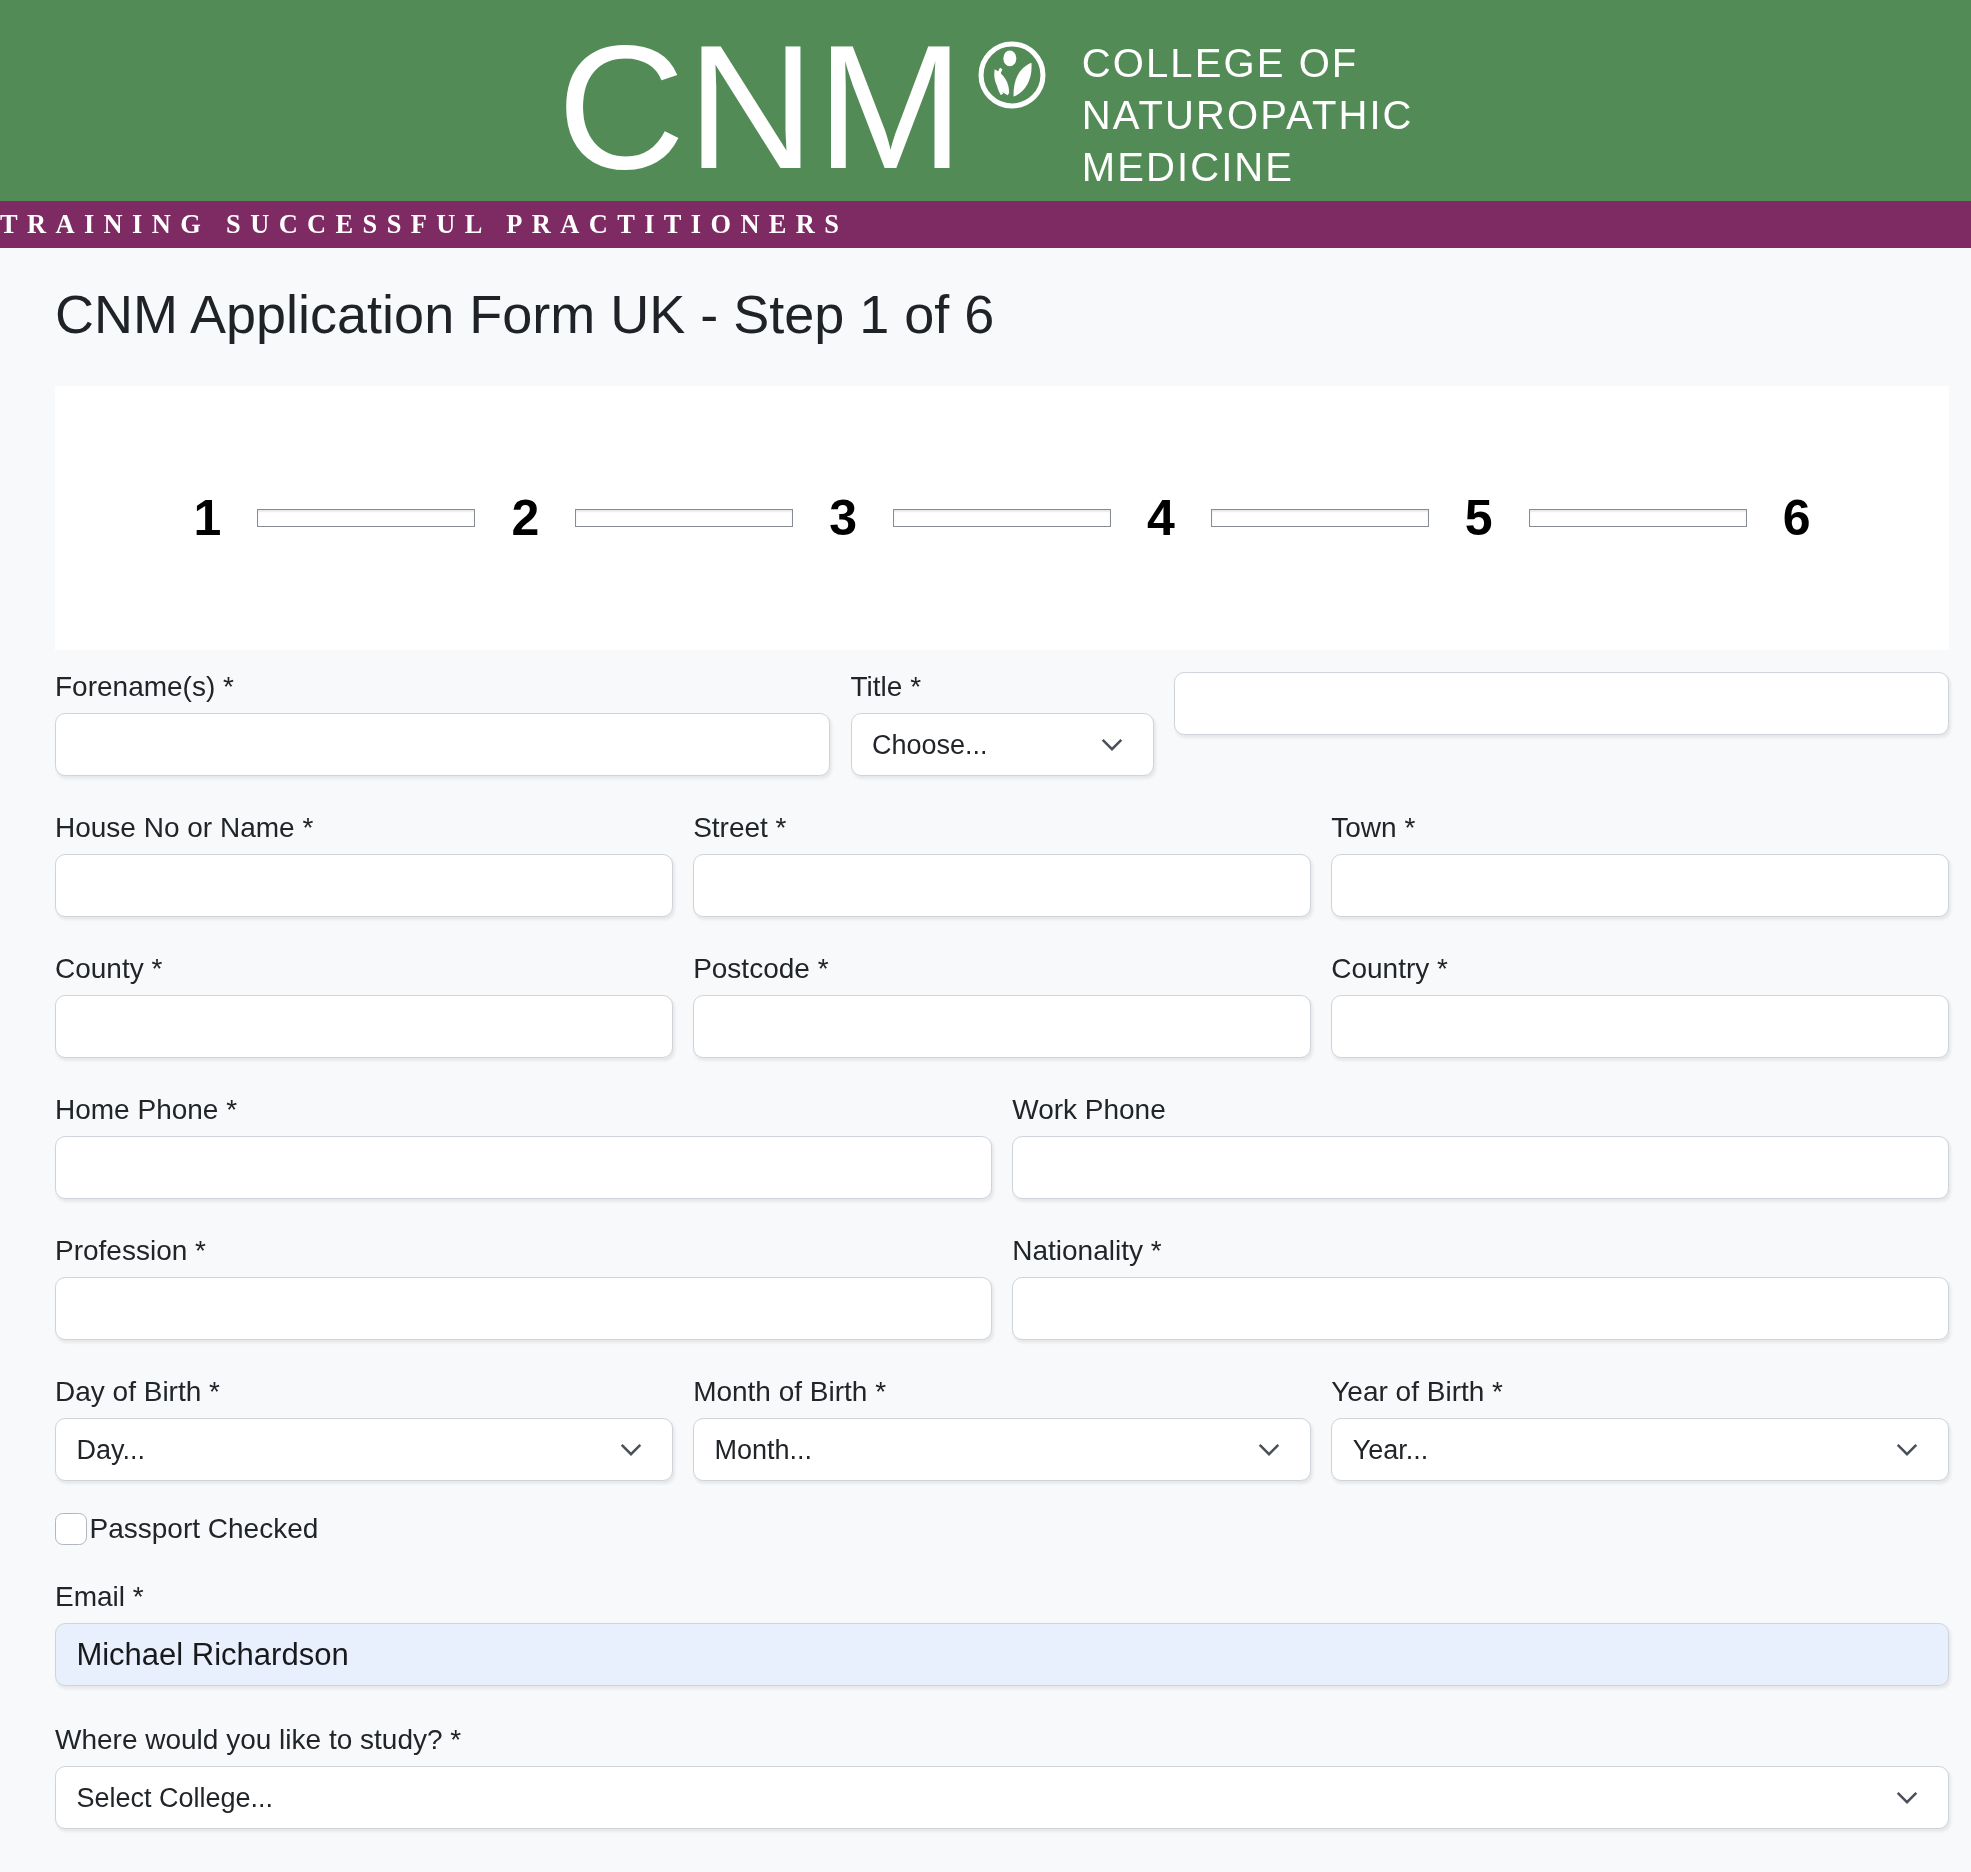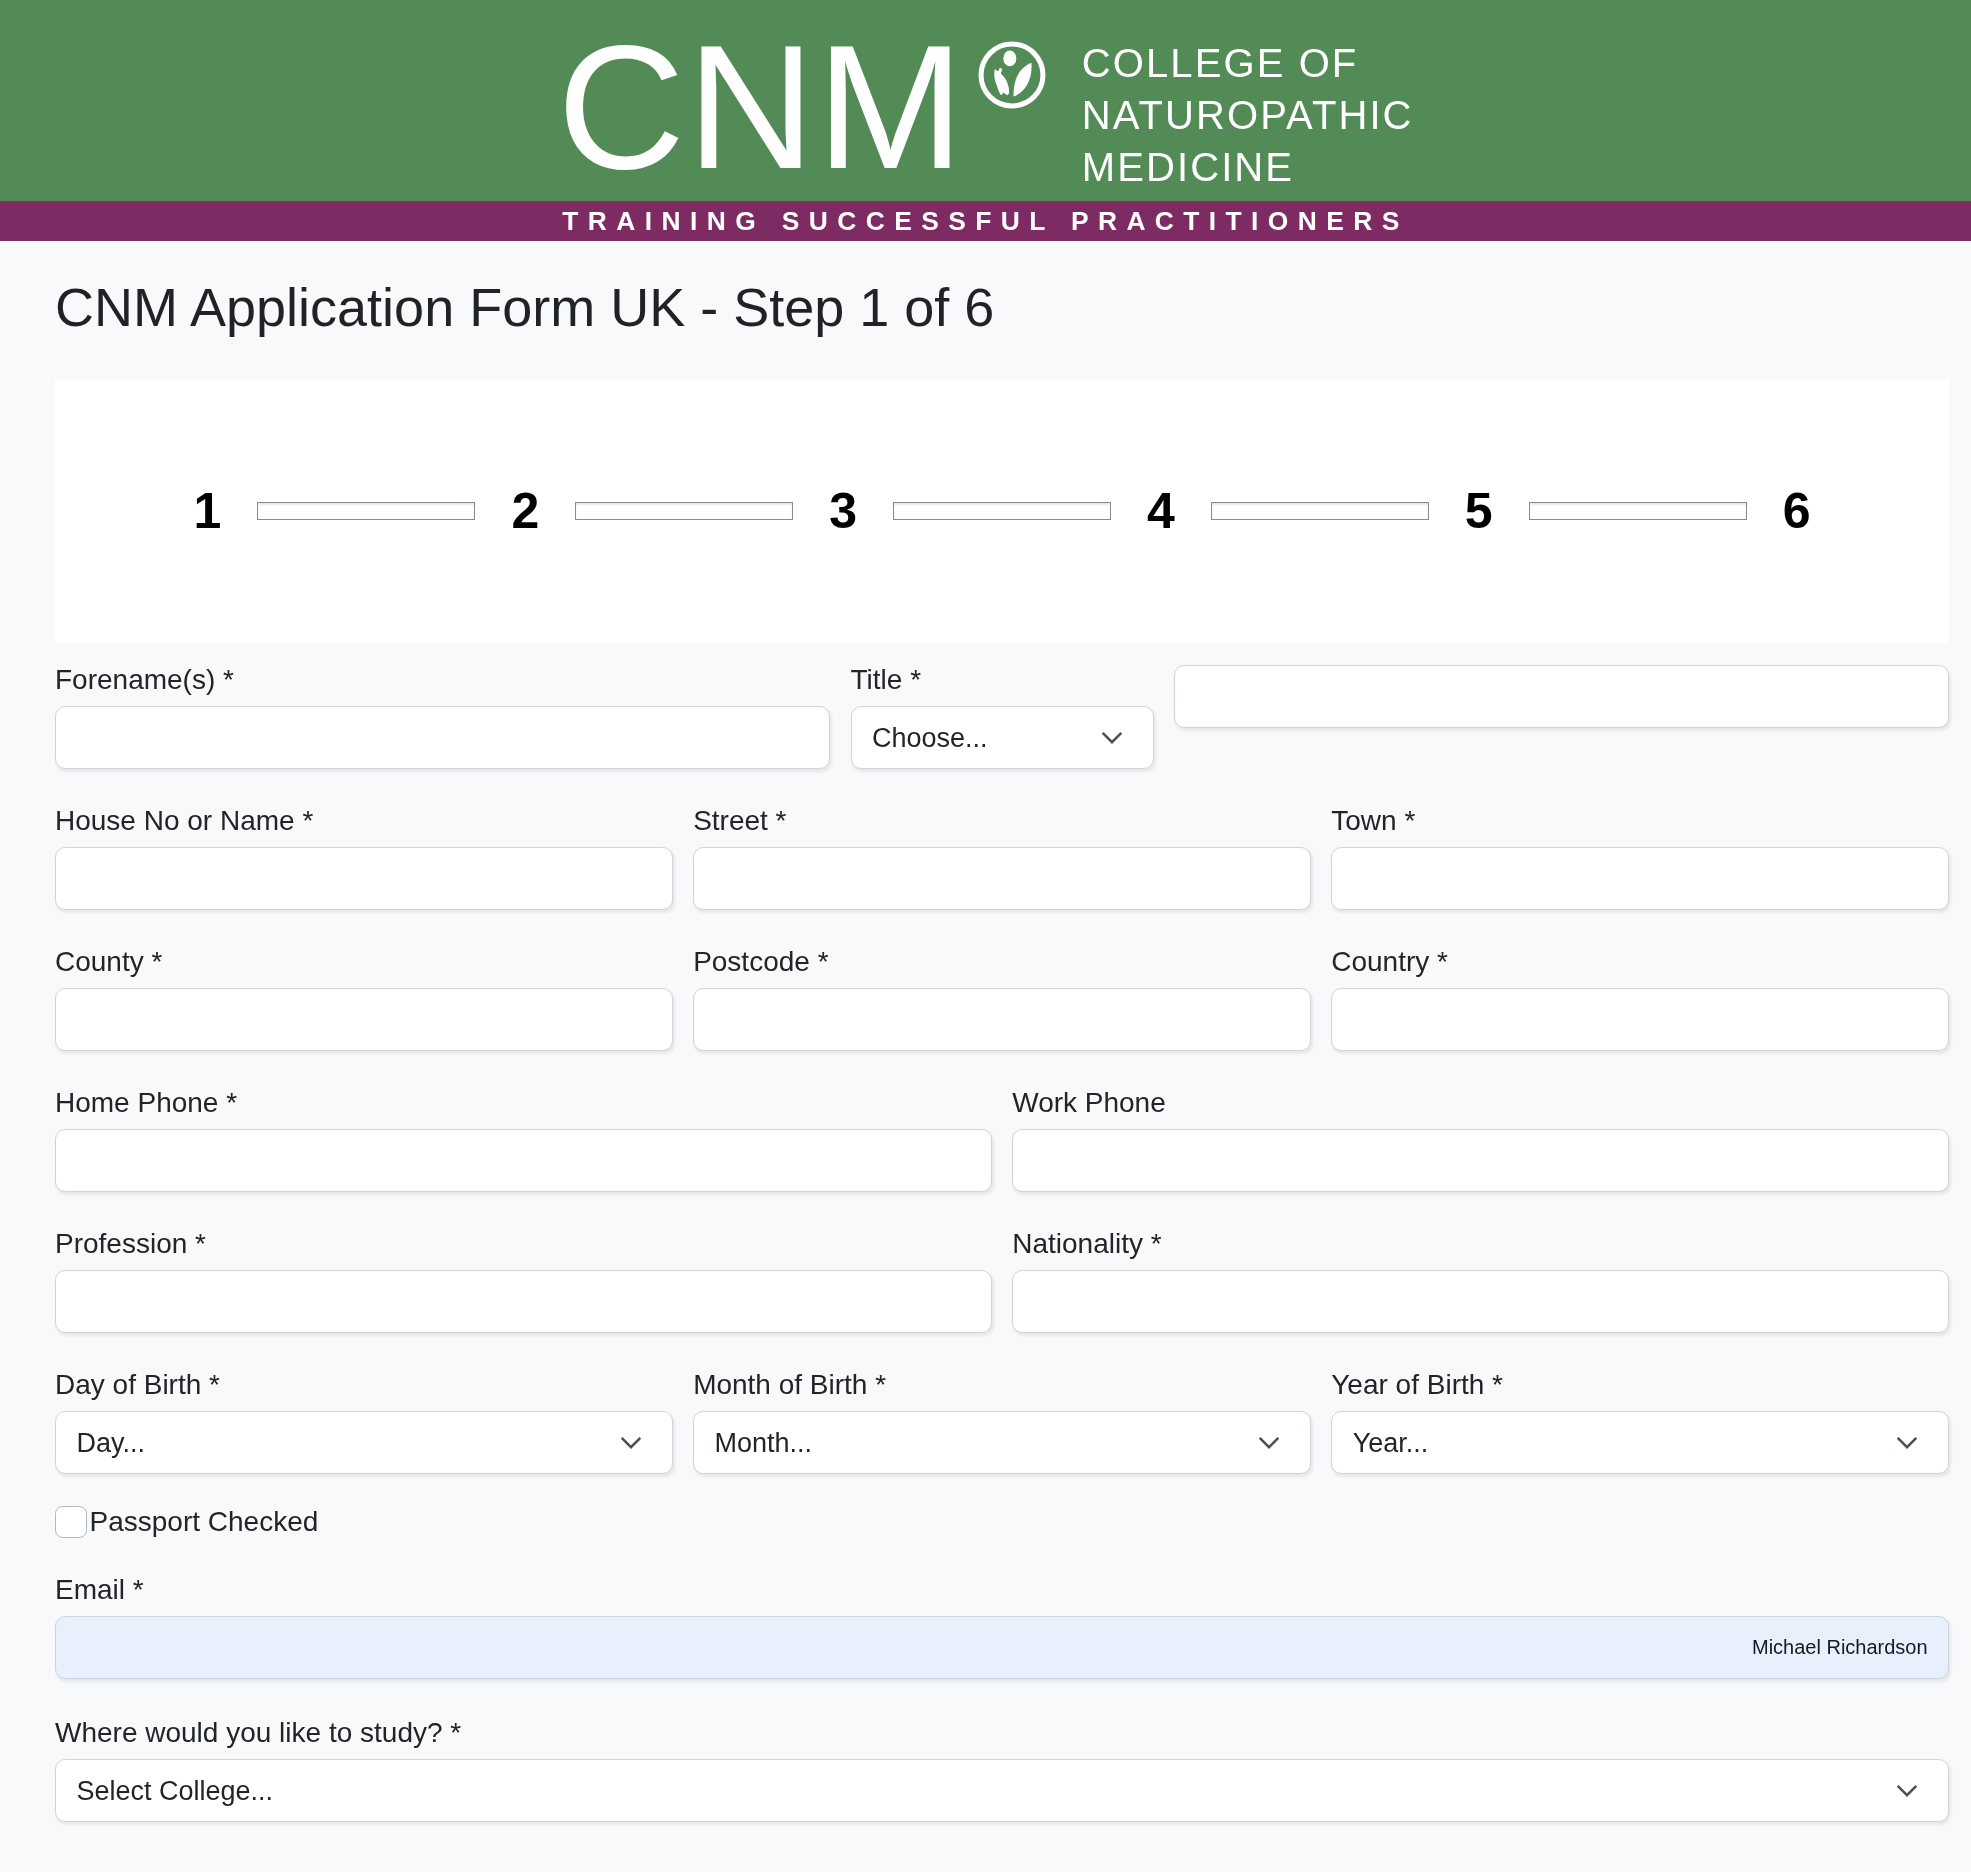--- a/index.html
+++ b/index.html
@@ -42,24 +42,24 @@
   .org-line{
     display:block;
     color:#fff;
     font-size:40px;
     line-height:52px;
     font-weight:500;
     letter-spacing:2.1px;
   }
   .tagline-bar{
     background:var(--purple);
-    height:40px;
+    height:47px;
     display:flex;
     align-items:center;
-    justify-content:center;
+    font-family:Liberation Serif, serif;
   }
   .tagline{
     color:#fff;
     font-size:26.4px;
     font-weight:600;
     letter-spacing:9.4px;
     white-space:nowrap;
   }
   
   .container{padding:0 22px 19px 55px;}
@@ -146,23 +146,22 @@
     background:#fff;
     border:1.7px solid #b1b7be;
     border-radius:7.7px;
     flex:0 0 auto;
   }
   .check-label{font-size:28px;}
   .block{margin-top:37px;}
   .block.study{margin-top:39px;}
   input.autofill{
     background:var(--autofill_bg);
-    font-size:20px;
+    font-size:31px;
     color:#17191c;
-    text-align:right;
   }
 </style>
 </head>
 <body>
 
 <header class="header-green">
   <div class="logo-group">
     <span class="logo-cnm">CNM</span>
     <svg class="emblem" viewBox="0 0 100 100" aria-hidden="true">
       <circle cx="50" cy="50" r="43" fill="none" stroke="#ffffff" stroke-width="7"></circle>

